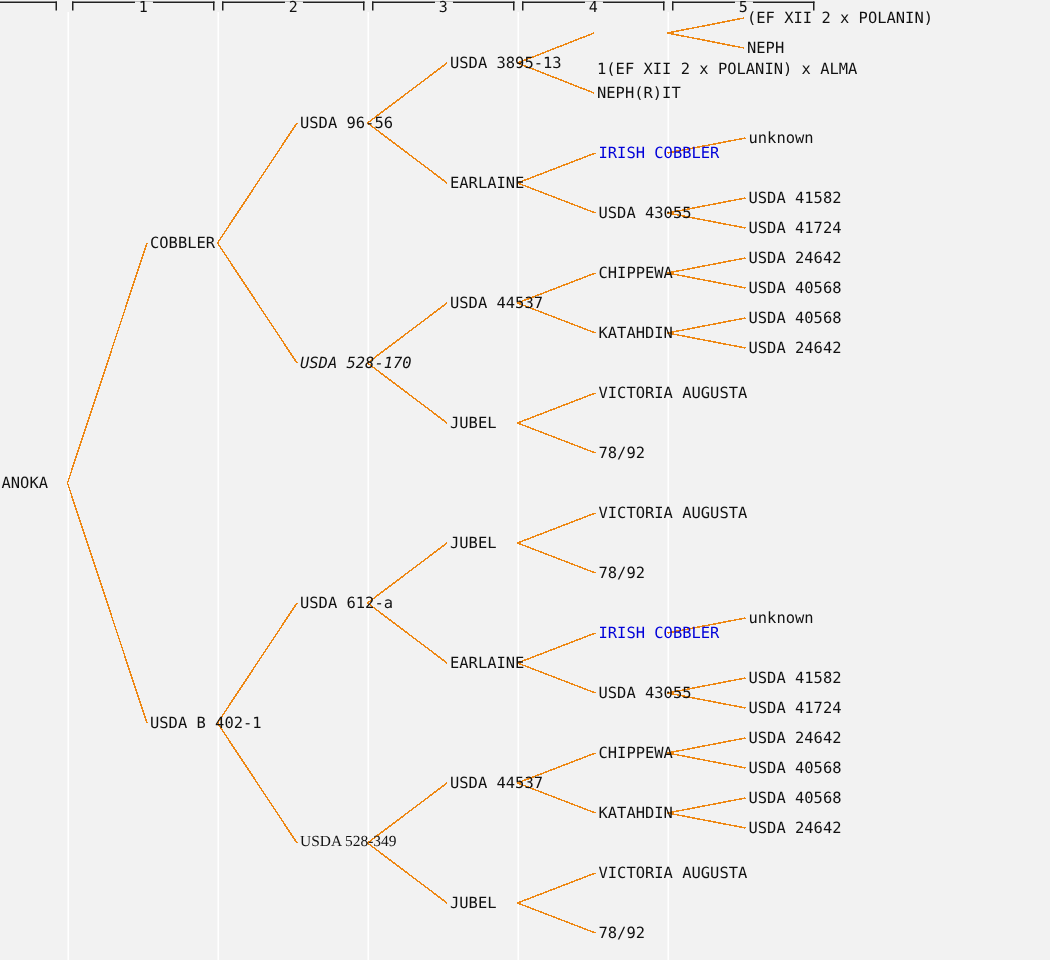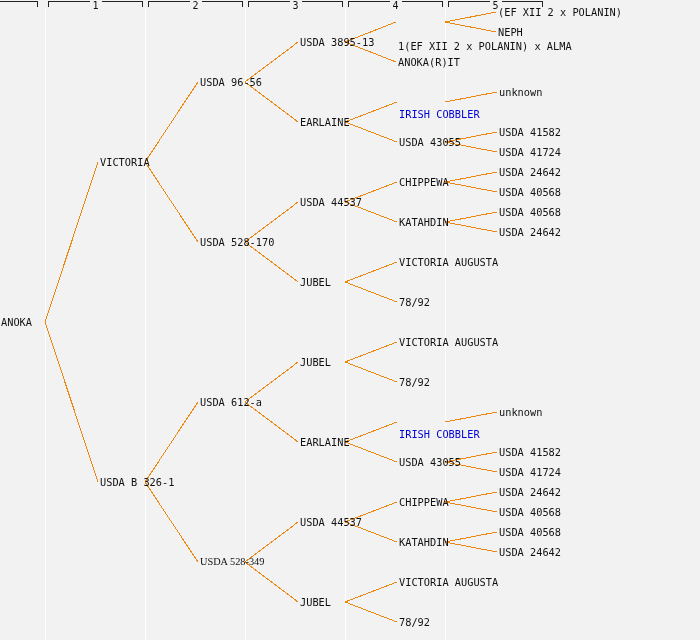--- a/index.html
+++ b/index.html
@@ -26,21 +26,21 @@
     padding:0 3px;
     font-size:10px;line-height:10px;color:#111111;
   }
   #edges{position:absolute;left:0;top:0;}
   .node{
     position:absolute;
     font-size:10.3px;line-height:10px;height:10px;
     white-space:pre;
     color:#111111;
   }
-  .node.link{color:#0000d8;cursor:pointer;margin-top:12px;}
+  .node.link{color:#0000d8;cursor:pointer;}
 </style>
 </head>
 <body>
 
 <div id="stage">
   <div id="gridlines">
       <div class="gridline" style="left: 45px;"></div>
       <div class="gridline" style="left: 145px;"></div>
       <div class="gridline" style="left: 245px;"></div>
       <div class="gridline" style="left: 345px;"></div>
@@ -107,36 +107,36 @@
       </div>
       <div class="bracket" style="left: 348px;">
         <span class="gen-num">4</span>
       </div>
       <div class="bracket" style="left: 448px;">
         <span class="gen-num">5</span>
       </div>
     </div>
   <div id="nodes">
       <div class="node" style="left: 1px; top: 317px;">ANOKA</div>
-      <div class="node" style="left: 100px; top: 157px;">VICTORIA</div>
-      <div class="node" style="left: 100px; top: 477px;">USDA B 326-1</div>
+      <div class="node" style="left: 100px; top: 157px;">COBBLER</div>
+      <div class="node" style="left: 100px; top: 477px;">USDA B 402-1</div>
       <div class="node" style="left: 200px; top: 77px;">USDA 96-56</div>
-      <div class="node" style="left: 200px; top: 237px;">USDA 528-170</div>
+      <div class="node" style="left: 200px; top: 237px; font-style: italic;">USDA 528-170</div>
       <div class="node" style="left: 200px; top: 397px;">USDA 612-a</div>
       <div class="node" style="left: 200px; top: 557px; font-family: Liberation Serif, serif;">USDA 528-349</div>
       <div class="node" style="left: 300px; top: 37px;">USDA 3895-13</div>
       <div class="node" style="left: 300px; top: 117px;">EARLAINE</div>
       <div class="node" style="left: 300px; top: 197px;">USDA 44537</div>
       <div class="node" style="left: 300px; top: 277px;">JUBEL</div>
       <div class="node" style="left: 300px; top: 357px;">JUBEL</div>
       <div class="node" style="left: 300px; top: 437px;">EARLAINE</div>
       <div class="node" style="left: 300px; top: 517px;">USDA 44537</div>
       <div class="node" style="left: 300px; top: 597px;">JUBEL</div>
       <div class="node" style="left: 398px; top: 17px; margin-top: 24px;">1(EF XII 2 x POLANIN) x ALMA</div>
-      <div class="node" style="left: 398px; top: 57px;">ANOKA(R)IT</div>
+      <div class="node" style="left: 398px; top: 57px;">NEPH(R)IT</div>
       <div class="node link" style="left: 399px; top: 97px;">IRISH COBBLER</div>
       <div class="node" style="left: 399px; top: 137px;">USDA 43055</div>
       <div class="node" style="left: 399px; top: 177px;">CHIPPEWA</div>
       <div class="node" style="left: 399px; top: 217px;">KATAHDIN</div>
       <div class="node" style="left: 399px; top: 257px;">VICTORIA AUGUSTA</div>
       <div class="node" style="left: 399px; top: 297px;">78/92</div>
       <div class="node" style="left: 399px; top: 337px;">VICTORIA AUGUSTA</div>
       <div class="node" style="left: 399px; top: 377px;">78/92</div>
       <div class="node link" style="left: 399px; top: 417px;">IRISH COBBLER</div>
       <div class="node" style="left: 399px; top: 457px;">USDA 43055</div>

